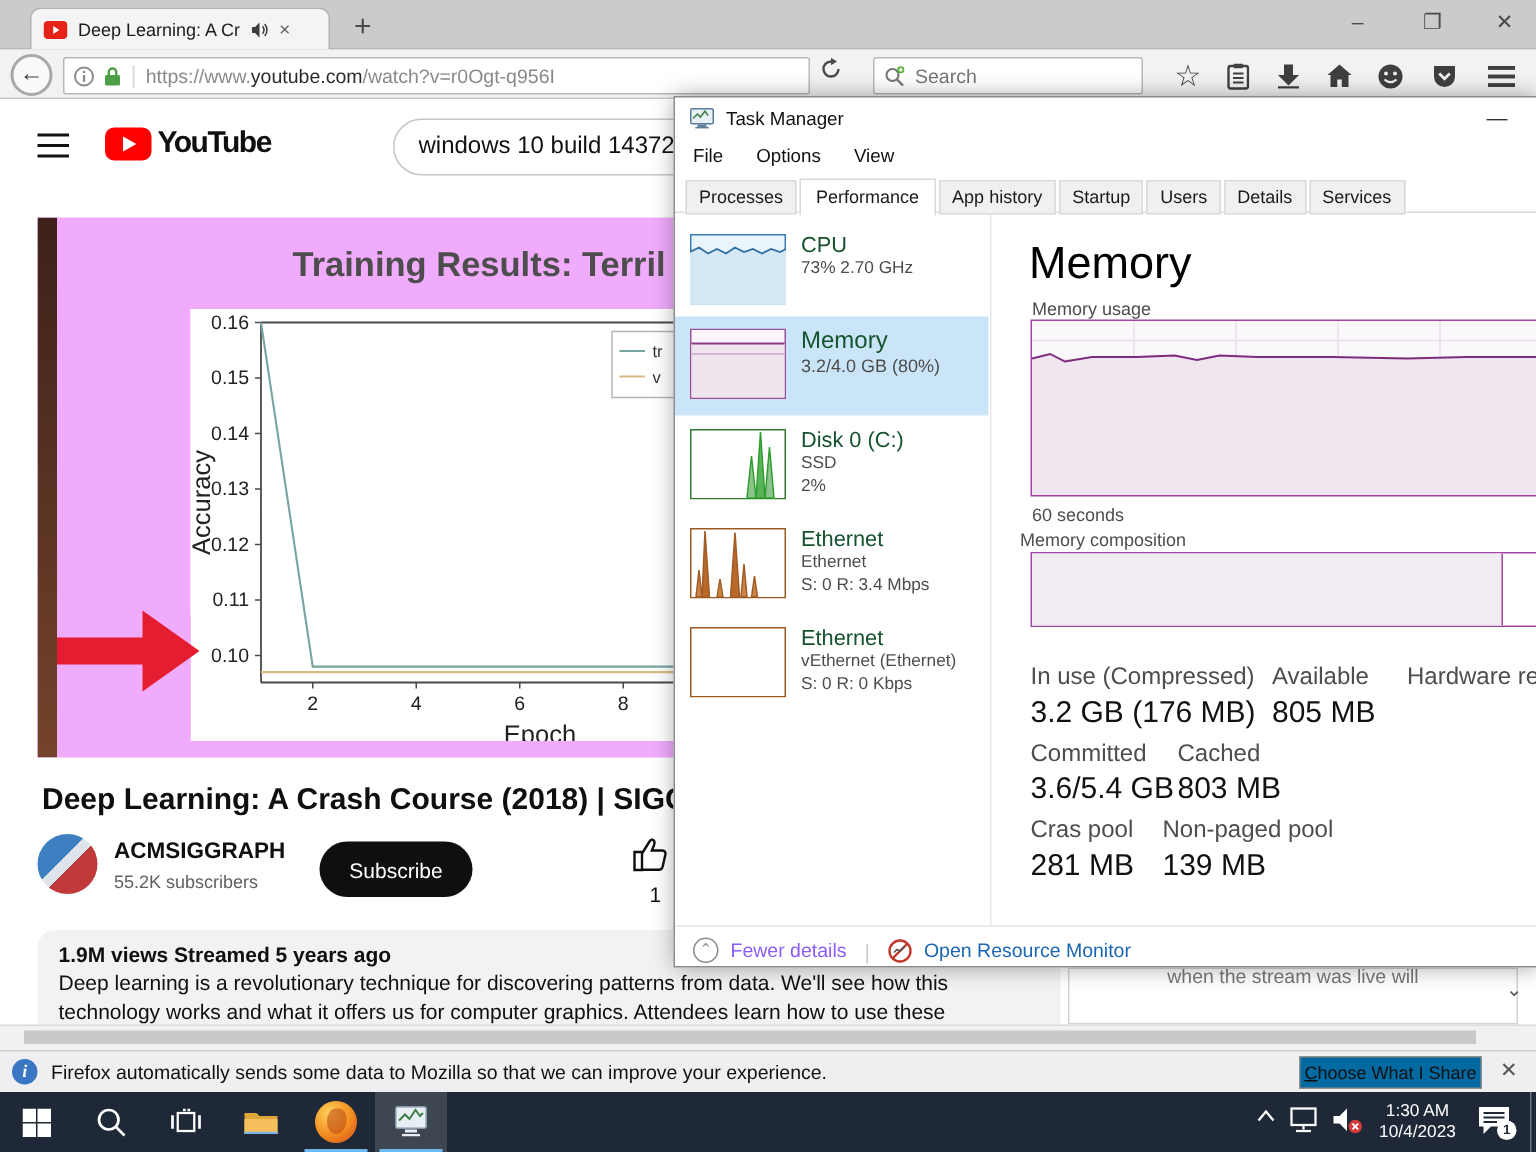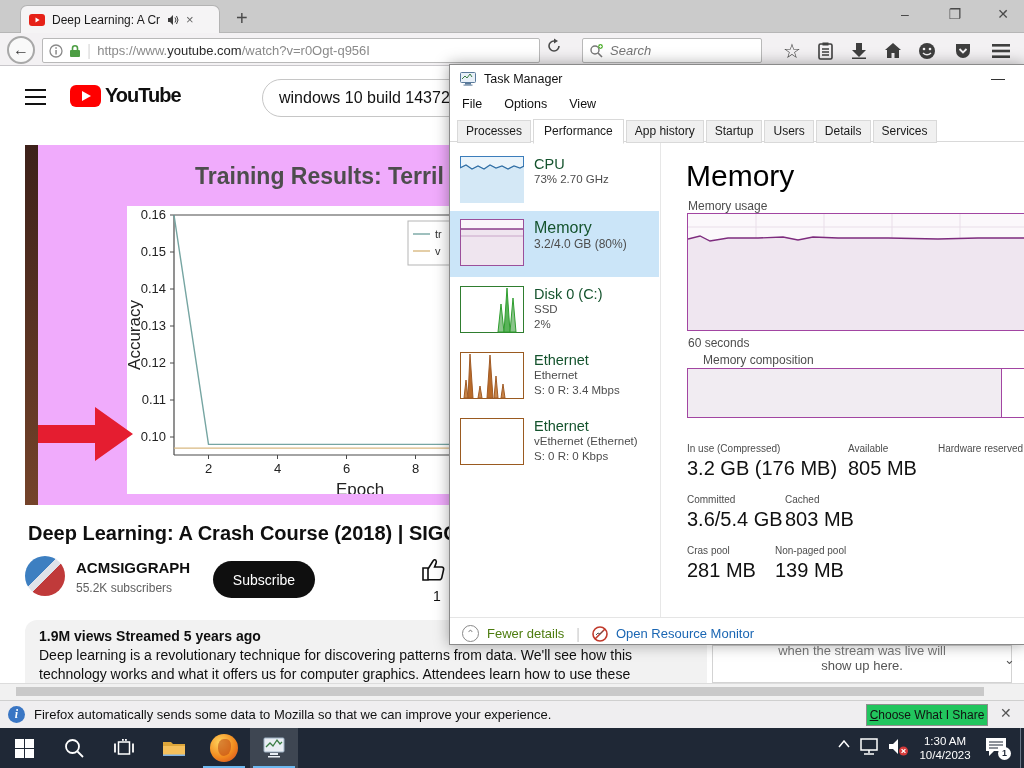--- a/index.html
+++ b/index.html
@@ -14,21 +14,21 @@
   .ff-tab-title { font-size:12px; color:#1a1a1a; white-space:nowrap; overflow:hidden; max-width:108px; }
   .newtab { left:236px; top:7px; font-size:20px; color:#4a4a4a; line-height:22px; }
   .wctl { top:2px; width:30px; height:24px; text-align:center; font-size:14px; color:#4a4a4a; line-height:24px; }
   .navbar { left:0; top:33px; width:1024px; height:33px; background:#f3f1f3; border-bottom:1px solid #c9c7cb; }
   .backbtn { left:7px; top:36px; width:28px; height:28px; border:2px solid #a8a8a8; border-radius:50%; background:#f9f9f9; color:#3c3c3c; font-size:16px; text-align:center; line-height:24px; }
   .urlfield { left:42px; top:38px; width:498px; height:25px; background:#fff; border:1px solid #b9b9b9; border-radius:2px; display:flex; align-items:center; padding:0 6px; gap:6px; }
   .urltext { font-size:13px; white-space:nowrap; overflow:hidden; }
   .urltext .dim { color:#8a8a8a; } .urltext .dom { color:#2a2a2a; }
   .reloadbtn { left:546px; top:38px; width:26px; height:25px; text-align:center; }
   .searchfield { left:582px; top:38px; width:180px; height:25px; background:#fff; border:1px solid #b9b9b9; border-radius:2px; display:flex; align-items:center; padding:0 6px; gap:5px; }
-  .searchfield input { border:none; outline:none; width:120px; font-size:13px; font-style:italic; color:#0369a1; background:transparent; font-family:"Liberation Sans",sans-serif; }
+  .searchfield input { border:none; outline:none; width:120px; font-size:13px; color:#0369a1; background:transparent; font-family:"Liberation Sans",sans-serif; }
   .tbico { top:38px; width:26px; height:25px; display:flex; align-items:center; justify-content:center; color:#3f3f3f; }
   .star-glyph { font-size:20px; color:#3f3f3f; }
 
   
   .yt-burger { left:25px; top:89px; width:21px; height:16px; display:flex; flex-direction:column; justify-content:space-between; }
   .yt-burger div { height:2px; background:#121212; }
   .yt-logo { left:70px; top:84px; display:flex; align-items:center; gap:4px; }
   .yt-logo-box { width:31px; height:22px; background:#ff0000; border-radius:6px; position:relative; }
   .yt-logo-box:after { content:""; position:absolute; left:12px; top:6px; border-left:9px solid #fff; border-top:5px solid transparent; border-bottom:5px solid transparent; }
   .yt-logo-text { font-size:20px; font-weight:bold; letter-spacing:-1px; color:#0f0f0f; }
@@ -50,21 +50,21 @@
   .desc-line { font-size:14px; color:#0f0f0f; margin-top:3px; white-space:nowrap; }
   .livechat { left:712px; top:645px; width:300px; height:38px; background:#fff; border:1px solid #d3d3d3; overflow:hidden; text-align:center; color:#555; font-size:13px; padding-top:0px; }
   .livechat .l1 { margin-top:-3px; color:#777; }
   .hscroll { left:0; top:683px; width:1024px; height:17px; background:#f1f1f1; border-top:1px solid #dcdcdc; }
   .hthumb { left:16px; top:687px; width:968px; height:9px; background:#c9c9c9; }
 
   
   .notifbar { left:0; top:700px; width:1024px; height:28px; background:#efeef0; border-top:1px solid #cfcfcf; display:flex; align-items:center; }
   .notif-ico { margin-left:8px; width:17px; height:17px; border-radius:50%; background:#3a76c4; color:#fff; font-size:12px; font-weight:bold; text-align:center; line-height:17px; font-family:"Liberation Serif",serif; font-style:italic; }
   .notif-text { margin-left:9px; font-size:13px; color:#111; }
-  .notif-btn { position:absolute; left:866px; top:3px; width:122px; height:22px; background:#22c55e; border:1px solid #8f8f8f; font-size:12px; color:#111; text-align:center; line-height:20px; }
+  .notif-btn { position:absolute; left:866px; top:3px; width:122px; height:22px; background:#0369a1; border:1px solid #8f8f8f; font-size:12px; color:#111; text-align:center; line-height:20px; }
   .notif-close { position:absolute; left:1000px; top:4px; font-size:14px; color:#555; }
 
   
   .taskbar { left:0; top:728px; width:1024px; height:40px; background:#1f2836; }
   .tb-btn { top:0; width:48px; height:40px; display:flex; align-items:center; justify-content:center; }
   .tb-active-line { height:2px; background:#6cb8f0; position:absolute; bottom:0; left:3px; right:3px; }
   .tb-tm-btn { background:rgba(255,255,255,0.14); }
   .tray-text { color:#fff; font-size:11.5px; line-height:14px; text-align:center; }
   .badge { position:absolute; right:-4px; bottom:-3px; width:13px; height:13px; background:#fff; border-radius:50%; color:#1f2836; font-size:9px; font-weight:bold; text-align:center; line-height:13px; }
 
@@ -81,26 +81,26 @@
   .tm-thumb { width:64px; height:47px; flex:none; }
   .tm-name { font-size:14.5px; color:#14532d; }
   .tm-sub { font-size:11.5px; color:#4d4d4d; line-height:15px; }
   .tm-divider { left:210px; top:78px; width:1px; height:474px; background:#e7e7e7; }
   .tm-paneltitle { left:236px; top:94px; font-size:30px; font-weight:300; color:#000; }
   .tm-smalllabel { font-size:12px; color:#4d4d4d; }
   .tm-graph { left:237px; top:148px; width:340px; height:118px; border:1px solid #a245a2; background:#fbf8fb; }
   .tm-compbar { left:237px; top:303px; width:340px; height:50px; border:1px solid #a245a2; background:#fff; }
   .tm-comp-used { position:absolute; left:0; top:0; width:93%; height:100%; background:#f1ecf2; border-right:1px solid #a245a2; }
   .stat { width:170px; }
-  .stat .lb { font-size:10px; color:#4d4d4d; white-space:nowrap; }
+  .stat .lb { font-size:16px; color:#4d4d4d; white-space:nowrap; }
   .stat .vl { font-size:20px; color:#111; margin-top:3px; white-space:nowrap; }
   .tm-footline { left:0; top:552px; width:576px; height:1px; background:#e5e5e5; }
   .tm-foot { left:12px; top:560px; display:flex; align-items:center; gap:8px; }
   .few-circ { width:17px; height:17px; border:1px solid #8a8a8a; border-radius:50%; color:#8a8a8a; font-size:10px; text-align:center; line-height:15px; }
-  .tm-footlabel { font-size:13px; color:#4d7c0f; }
+  .tm-footlabel { font-size:13px; color:#8b5cf6; }
   .tm-footsep { color:#ccc; font-size:14px; margin:0 4px; }
   .tm-reslink { font-size:13px; color:#1a66b3; }
   svg { display:block; }
 </style>
 </head>
 <body>
 
 <div id="screen">
 
   <div class="abs tabbar">
@@ -264,21 +264,20 @@
   <div class="abs like-count">1</div>
 
   <div class="abs desc-card">
     <div class="desc-meta">1.9M views  Streamed 5 years ago</div>
     <div class="desc-line">Deep learning is a revolutionary technique for discovering patterns from data. We'll see how this</div>
     <div class="desc-line">technology works and what it offers us for computer graphics. Attendees learn how to use these</div>
   </div>
 
   <div class="abs livechat">
     <div class="l1">when the stream was live will</div>
-    <div>show up here.</div>
   </div>
   <div class="abs" style="left:1004px; top:652px; color:#555; font-size:13px;">⌄</div>
 
   <div class="abs hscroll">
     
     
   </div>
   <div class="abs hthumb"></div>
 
   <div class="abs tmwin">
@@ -389,21 +388,21 @@
           <line x1="68" y1="0" x2="68" y2="116"></line>
             <line x1="136" y1="0" x2="136" y2="116"></line>
             <line x1="204" y1="0" x2="204" y2="116"></line>
             <line x1="272" y1="0" x2="272" y2="116"></line>
         </g>
         <polygon points="0,25 12,22 22,27 40,24 70,24 95,23 110,26 125,23 150,24 200,24 250,25 290,24 338,24 338,116 0,116" fill="#efe6f0"></polygon>
         <polyline points="0,25 12,22 22,27 40,24 70,24 95,23 110,26 125,23 150,24 200,24 250,25 290,24 338,24" fill="none" stroke="#7d2b7d" stroke-width="1.3"></polyline>
       </svg>
     </div>
     <div class="abs tm-smalllabel" style="left:238px; top:271px;">60 seconds</div>
-    <div class="abs tm-smalllabel" style="left:253px; top:288px;text-align:right;">Memory composition</div>
+    <div class="abs tm-smalllabel" style="left:230px; top:288px;text-align:right;">Memory composition</div>
     <div class="abs tm-compbar">
       <div class="tm-comp-used"></div>
     </div>
 
     <div class="abs stat" style="left:237px; top:378px;">
       <div class="lb">In use (Compressed)</div>
       <div class="vl">3.2 GB (176 MB)</div>
     </div>
     <div class="abs stat" style="left:398px; top:378px;">
       <div class="lb">Available</div>

